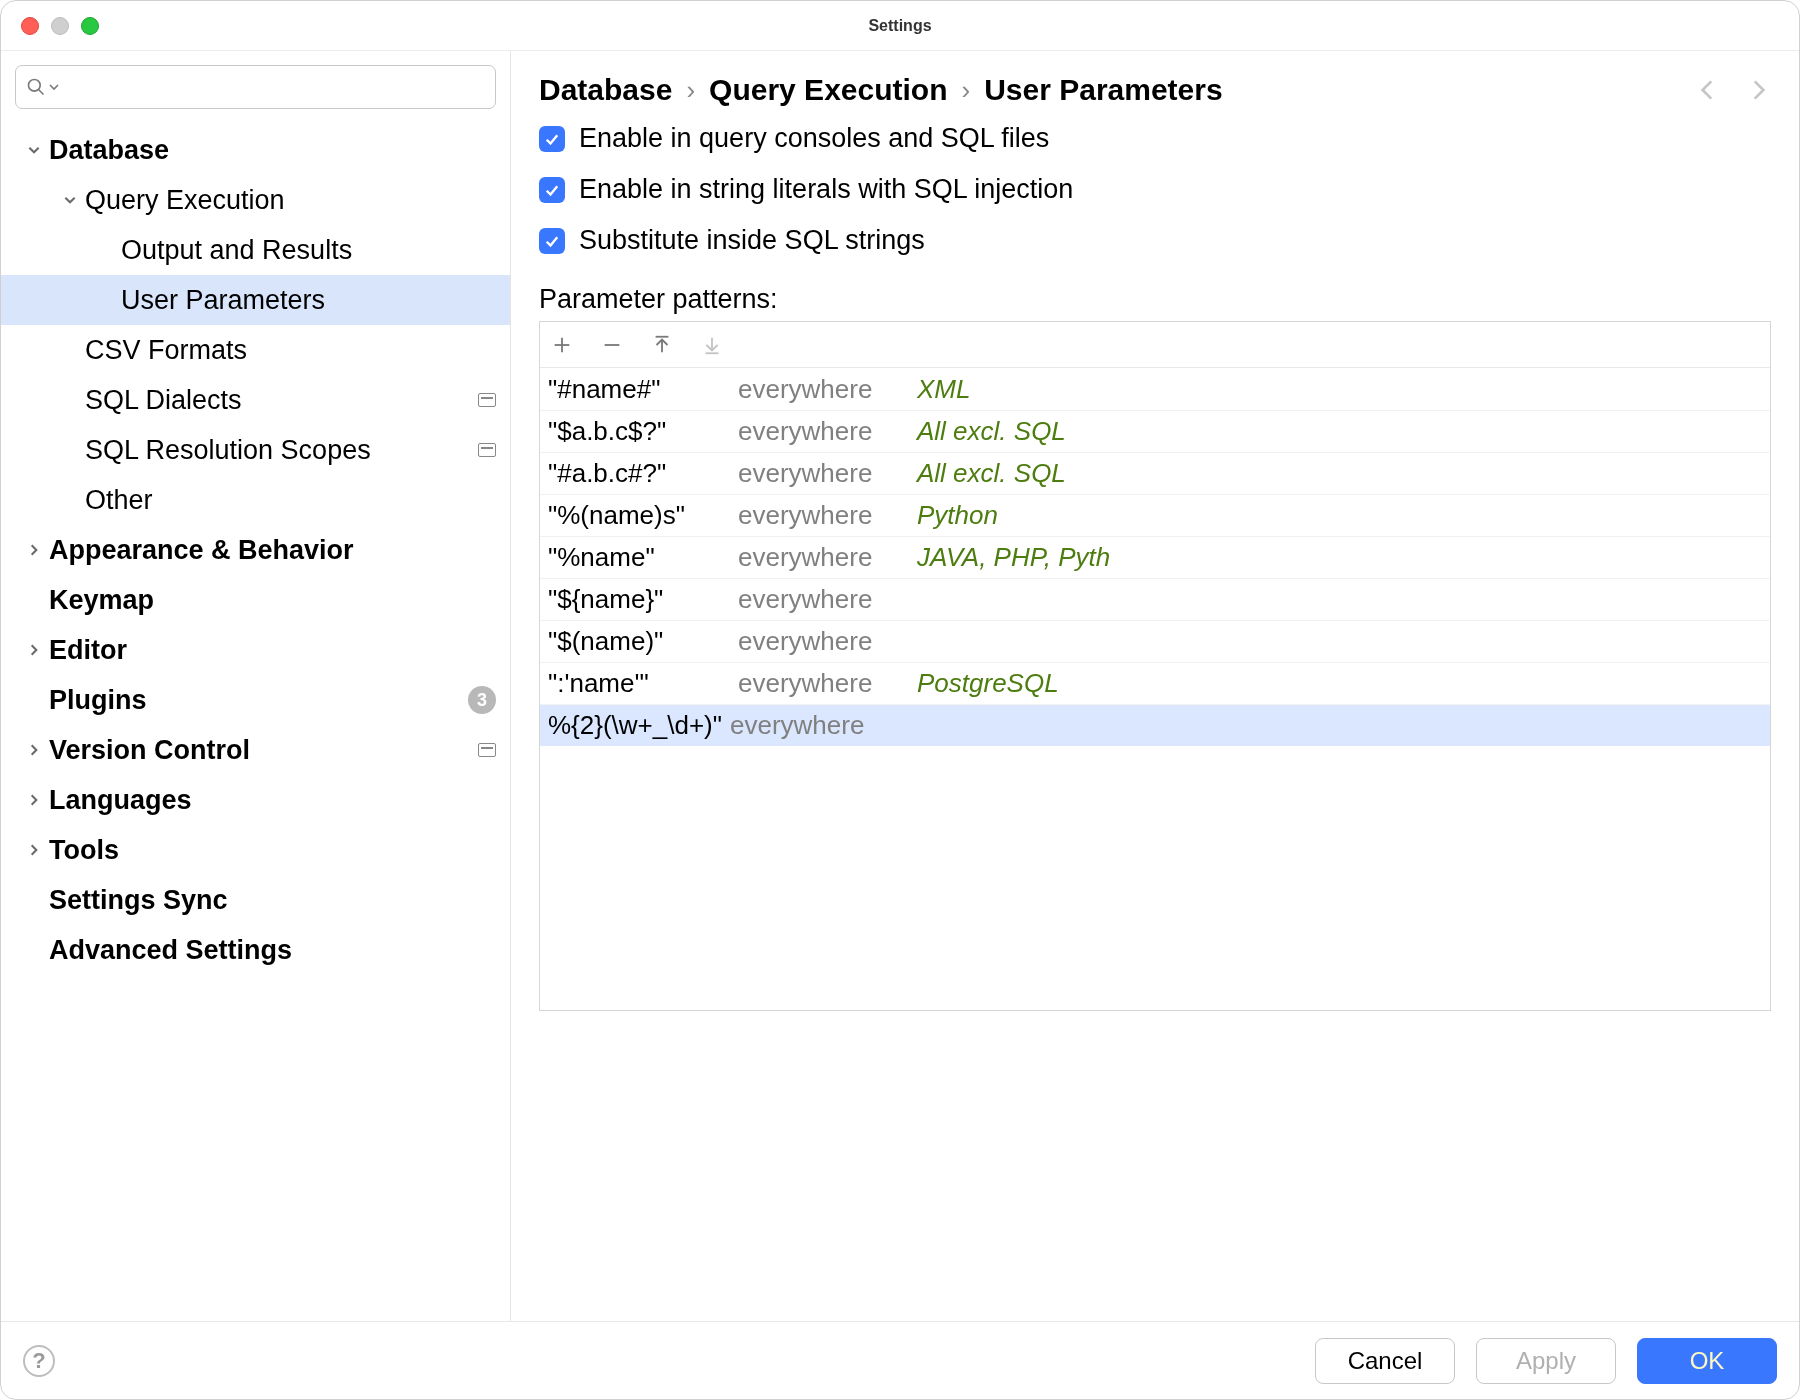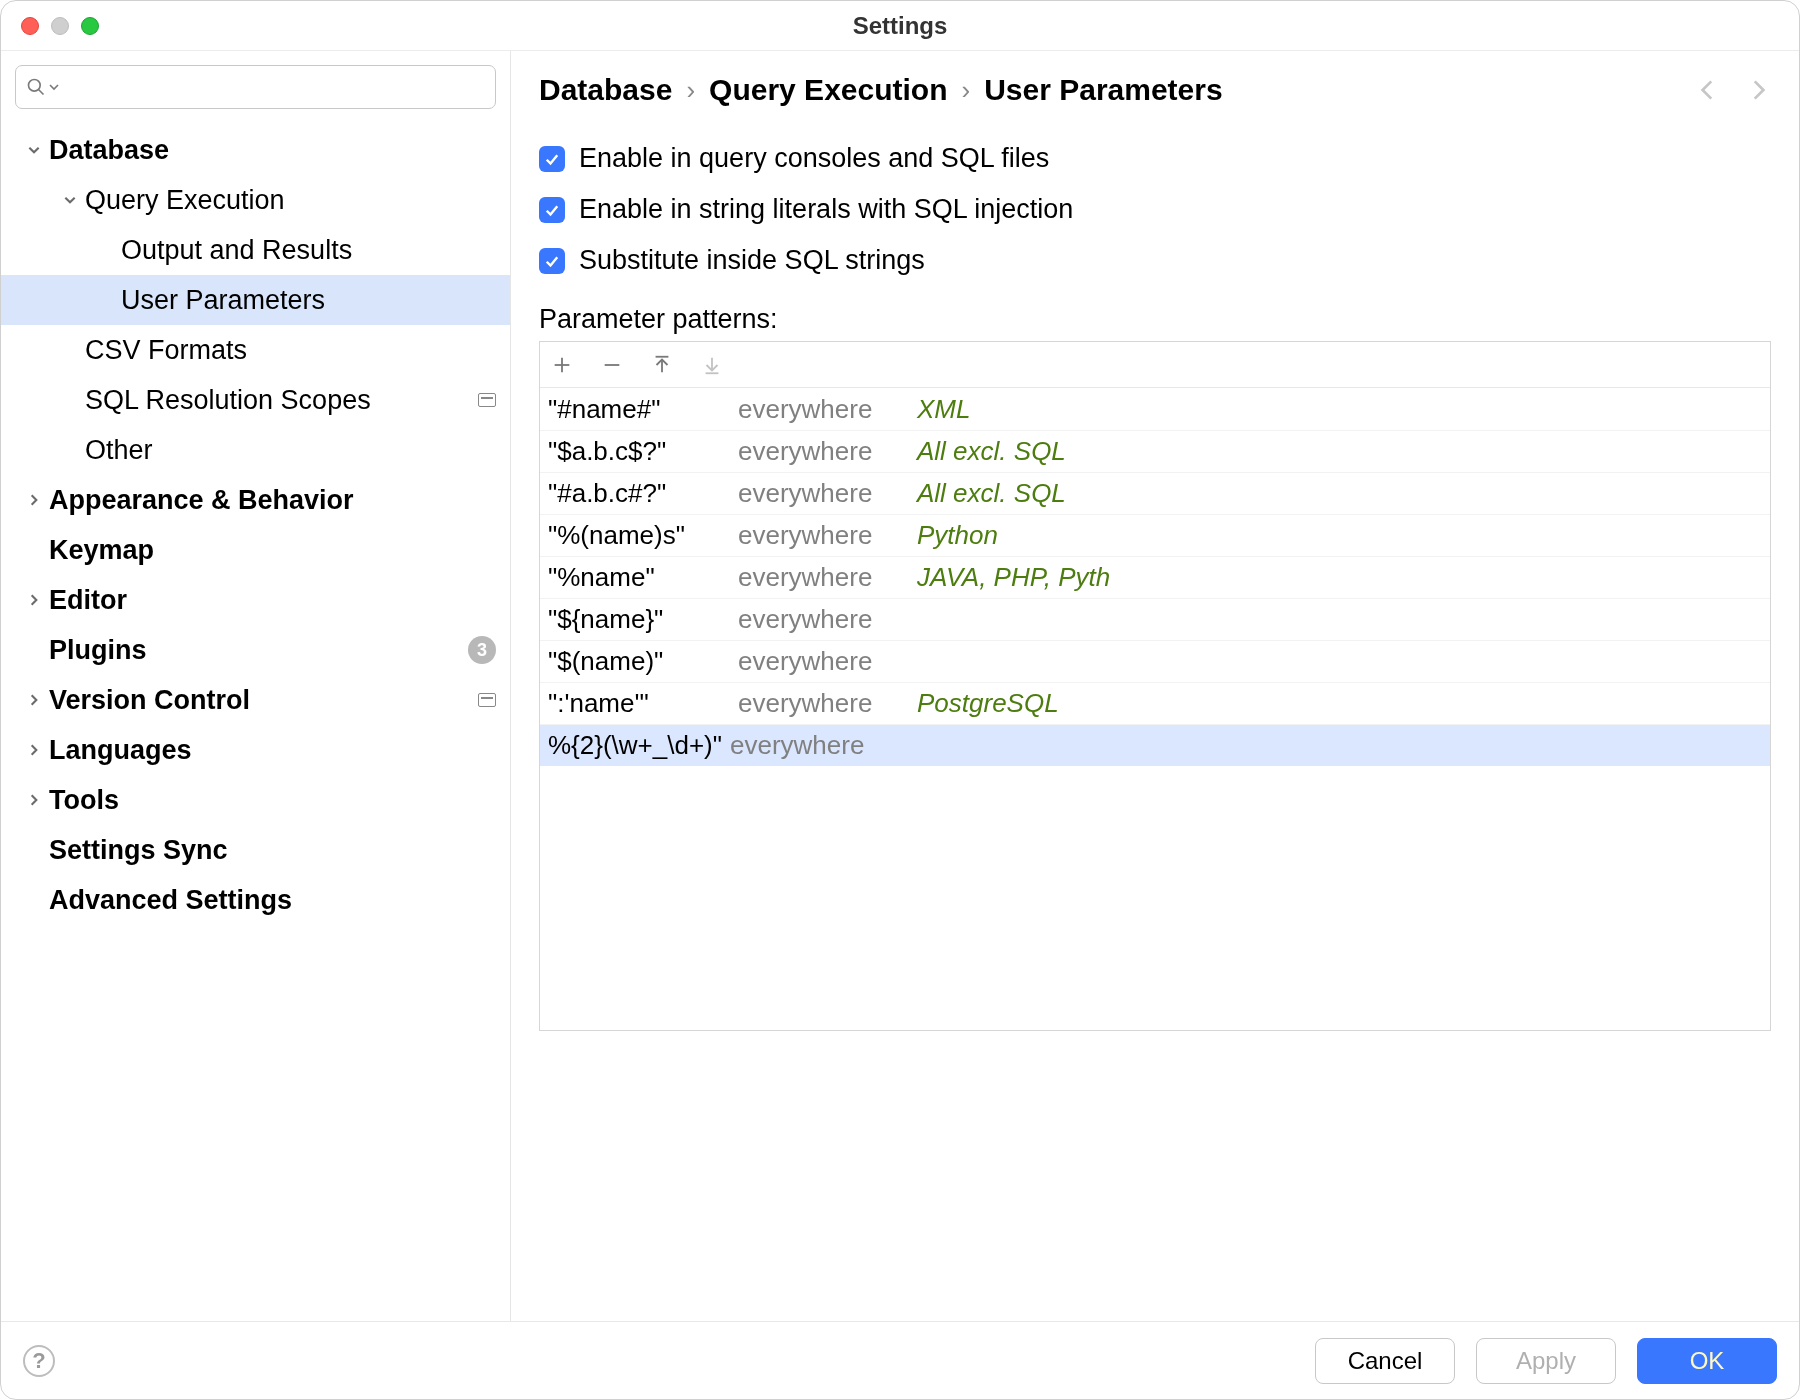--- a/index.html
+++ b/index.html
@@ -32,21 +32,21 @@
   }
   .traffic {
     display: flex; gap: 12px; padding-left: 20px;
   }
   .tl { width: 18px; height: 18px; border-radius: 50%; }
   .tl.red { background: #ff5f57; border: 1px solid #e24640; }
   .tl.yel { background: #cfcfcf; border: 1px solid #bdbdbd; }
   .tl.grn { background: #28c840; border: 1px solid #1fa233; }
   .titlebar .title {
     position: absolute; left: 0; right: 0; text-align: center;
-    font-size: 24px; font-weight: 600; color: #333;
+    font-size: 16px; font-weight: 600; color: #333;
     pointer-events: none;
   }
   .body {
     flex: 1;
     display: flex;
     min-height: 0;
   }
   
   .sidebar {
     width: 510px;
@@ -122,21 +122,21 @@
   .breadcrumb {
     display: flex; align-items: center;
     font-size: 30px; font-weight: 700; font-family:sans-serif;
     gap: 14px;
     color: #000;
     flex:1;
   }
   .bcsep { font-weight: 400; color: #888; font-size: 26px; font-family:sans-serif;}
   .navarrows { display:flex; gap:24px; color:#c6c6c6; }
   .navarrows svg { width:26px; height:26px; }
-  .checks { margin-top: 36px; display:flex; flex-direction:column; gap:20px;}
+  .checks { margin-top: 16px; display:flex; flex-direction:column; gap:20px;}
   .chk {
     display: flex; align-items: center; gap: 14px;
     font-size: 27px;
   }
   .chkbox {
     width: 26px; height: 26px; border-radius: 6px;
     background: #3a77ff;
     display:flex; align-items:center; justify-content:center;
   }
   .chkbox svg { width:18px; height:18px; stroke:#fff; stroke-width:3.2; fill:none; }
@@ -257,20 +257,27 @@
           </div>
           <div class="trow indent2 selected">
             <span class="disclosure"></span>
             <span class="label">User Parameters</span>
             <span class="right"></span>
           </div>
           <div class="trow indent1">
             <span class="disclosure"></span>
             <span class="label">CSV Formats</span>
             <span class="right"></span>
+          </div>
+          <div class="trow indent1">
+            <span class="disclosure"></span>
+            <span class="label">SQL Dialects</span>
+            <span class="right">
+              <span class="proj-icon"></span>
+            </span>
           </div>
           <div class="trow indent1">
             <span class="disclosure"></span>
             <span class="label">SQL Resolution Scopes</span>
             <span class="right">
               <span class="proj-icon"></span>
             </span>
           </div>
           <div class="trow indent1">
             <span class="disclosure"></span>

